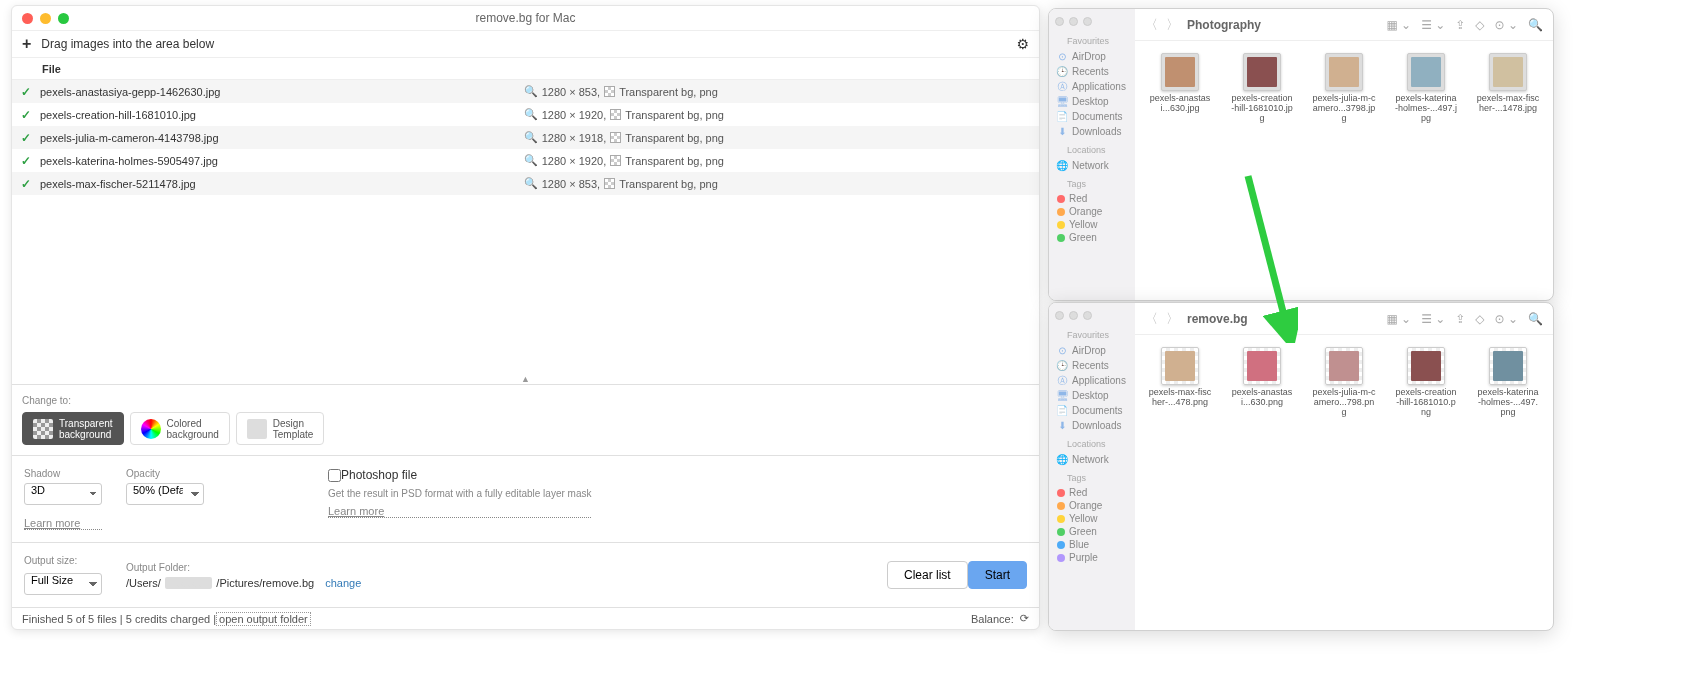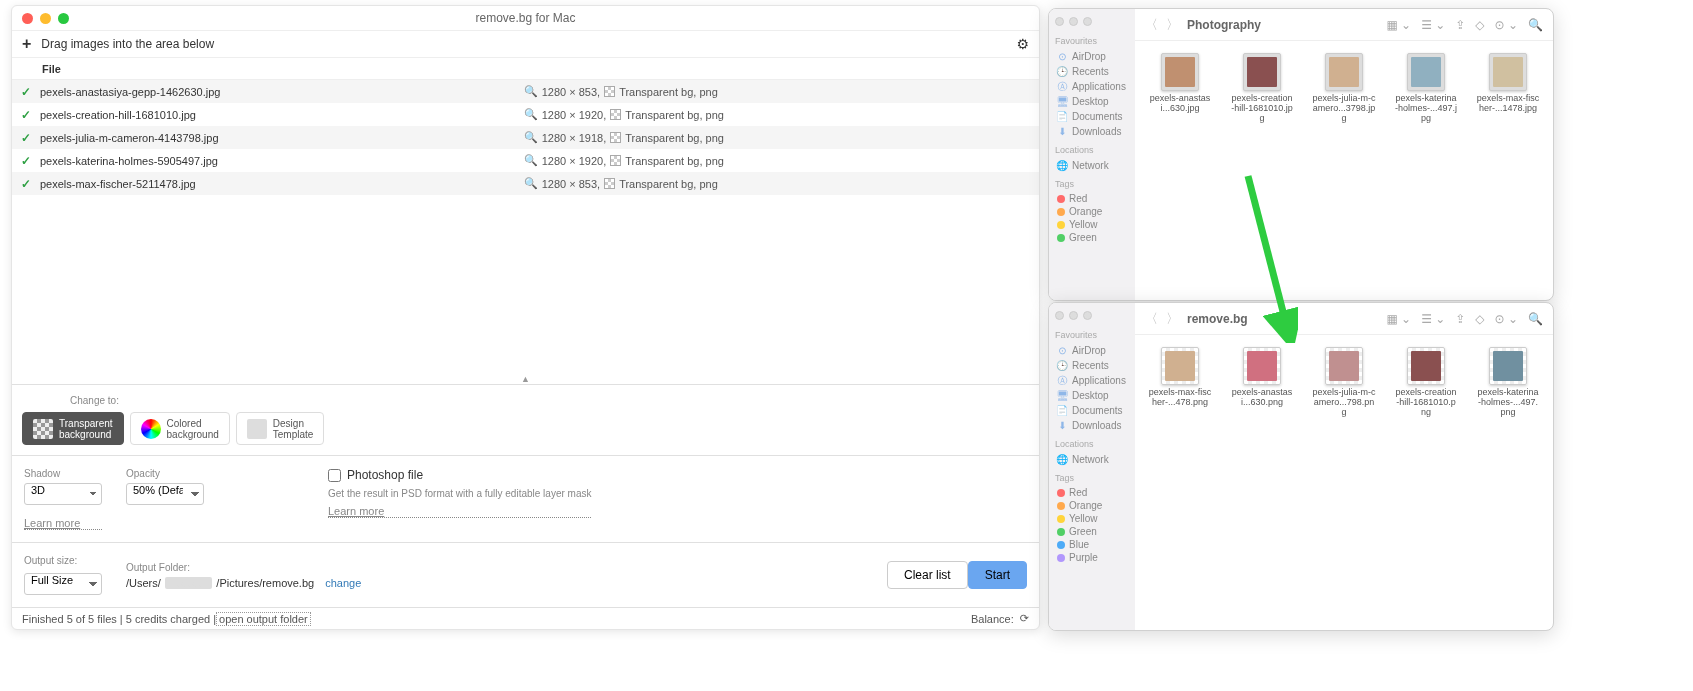--- a/index.html
+++ b/index.html
@@ -30,38 +30,38 @@
 .row .fname { width: 484px; }
 .row .oicons { display: flex; align-items: center; gap: 4px; color: #555; }
 .oicons .mag { font-size: 11px; }
 .oicons .dim { }
 .oicons .trans-ico { width: 11px; height: 11px; background: repeating-conic-gradient(#ccc 0 25%, #fff 0 50%) 0 0 / 6px 6px; border: 1px solid #aaa; }
 .oicons .fmt { }
 
 .blank-area { flex: 1; background: #fff; }
 
 .change-section { border-top: 1px solid #e0e0e0; padding: 10px; }
-.change-lbl { font-size: 10px; color: #888; margin-bottom: 6px; margin-left: 48px; }
+.change-lbl { font-size: 10px; color: #888; margin-bottom: 6px; }
 .change-opts { display: flex; gap: 6px; }
 .opt-btn { display: flex; align-items: center; gap: 6px; border: 1px solid #ddd; border-radius: 4px; padding: 5px 10px; font-size: 10px; cursor: pointer; background: #fff; height: 33px; }
 .opt-btn.sel { background: #545454; color: #fff; border-color: #545454; }
 .opt-btn .ico { width: 20px; height: 20px; }
 .opt-btn .trans-grid { background: repeating-conic-gradient(#999 0 25%, #eee 0 50%) 0 0 / 8px 8px; border-radius: 2px; }
 .opt-btn .color-wheel { background: conic-gradient(red,yellow,lime,cyan,blue,magenta,red); border-radius: 50%; }
 .opt-btn .dt-ico { background: #ddd; border-radius: 2px; position: relative; }
 .opt-btn .txt { display: flex; flex-direction: column; line-height: 1.1; }
 .caret-up-wrap { text-align: center; height: 10px; margin-top: -2px; color: #999; font-size: 9px; }
 
 .settings-section { border-top: 1px solid #e0e0e0; padding: 12px; display: flex; gap: 24px; }
 .set-col { display: flex; flex-direction: column; gap: 4px; }
 .set-col label { font-size: 10px; color: #888; }
 .sel-box { height: 22px; border: 1px solid #ccc; border-radius: 3px; font-size: 11px; padding: 0 20px 8px 6px; background: #fff; appearance: none; background-image: linear-gradient(45deg,transparent 50%,#666 50%),linear-gradient(-45deg,transparent 50%,#666 50%); background-position: right 8px center, right 4px center; background-size: 4px 4px; background-repeat: no-repeat; width: 78px; }
 .learn-link { font-size: 11px; color: #888; text-decoration: underline; dotted; margin-top: 8px; cursor: pointer; border-bottom: 1px dotted #888; display: inline-block; }
 .psd-block { margin-left: 100px; }
-.psd-row { display: flex; align-items: center; gap: 6px; font-size: 12px; color: #333; }
+.psd-row { display: flex; align-items: center; font-size: 12px; color: #333; }
 .psd-desc { font-size: 10px; color: #888; margin-top: 2px; }
 
 .output-section { border-top: 1px solid #e0e0e0; padding: 12px; display: flex; align-items: center; gap: 24px; }
 .out-col label { font-size: 10px; color: #888; display: block; margin-bottom: 4px; }
 .out-folder { font-size: 11px; color: #333; display: flex; align-items: center; gap: 4px; }
 .out-folder .blur { background: #ddd; color: #ddd; border-radius: 2px; padding: 0 10px; }
 .out-folder .chg { color: #337ab7; cursor: pointer; }
 .out-actions { margin-left: auto; display: flex; }
 .btn { height: 28px; padding: 0 16px; border-radius: 4px; font-size: 12px; cursor: pointer; border: 1px solid #ccc; background: #fff; }
 .btn.primary { background: #6aa6f0; color: #000000; border-color: #6aa6f0; font-weight: 400; }
@@ -71,21 +71,21 @@
 .statusbar .bal { margin-left: auto; margin-right: 6px; }
 .statusbar .refresh { cursor: pointer; }
 
 
 .finder { position: absolute; background: #fff; border: 1px solid #d0d0d0; border-radius: 8px; box-shadow: 0 4px 20px rgba(0,0,0,0.15); display: flex; overflow: hidden; }
 .finder.f1 { left: 1048px; top: 8px; width: 506px; height: 293px; }
 .finder.f2 { left: 1048px; top: 302px; width: 506px; height: 329px; }
 .finder-side { width: 86px; background: #f2f1f3; padding: 8px 6px; font-size: 10px; color: #999; overflow: hidden; }
 .finder-side .ftraffic { display: flex; gap: 5px; margin-bottom: 10px; }
 .finder-side .ftl { width: 9px; height: 9px; border-radius: 50%; background: #ddd; border: 0.5px solid #ccc; }
-.fs-hdr { font-size: 9px; color: #aaa; margin: 6px 0 3px; font-weight: 500; }
+.fs-hdr { font-size: 9px; color: #aaa; margin: 6px 12px 3px; font-weight: 500; }
 .fs-item { display: flex; align-items: center; gap: 4px; padding: 2px 2px; color: #888; font-size: 10px; }
 .fs-item .fico { width: 11px; height: 11px; display: flex; align-items: center; justify-content: center; color: #8fb7e8; font-size: 10px; }
 .fs-tag { display: flex; align-items: center; gap: 4px; padding: 1px 2px; font-size: 10px; color: #888; }
 .fs-tag .dot { width: 8px; height: 8px; border-radius: 50%; }
 
 .finder-main { flex: 1; display: flex; flex-direction: column; }
 .finder-tb { height: 32px; display: flex; align-items: center; padding: 0 10px; gap: 8px; border-bottom: 1px solid #eee; }
 .finder-tb .nav-arr { color: #bbb; font-size: 13px; cursor: pointer; }
 .finder-tb .loc { font-size: 12px; color: #666; font-weight: 600; }
 .finder-tb .tb-spacer { flex: 1; }

